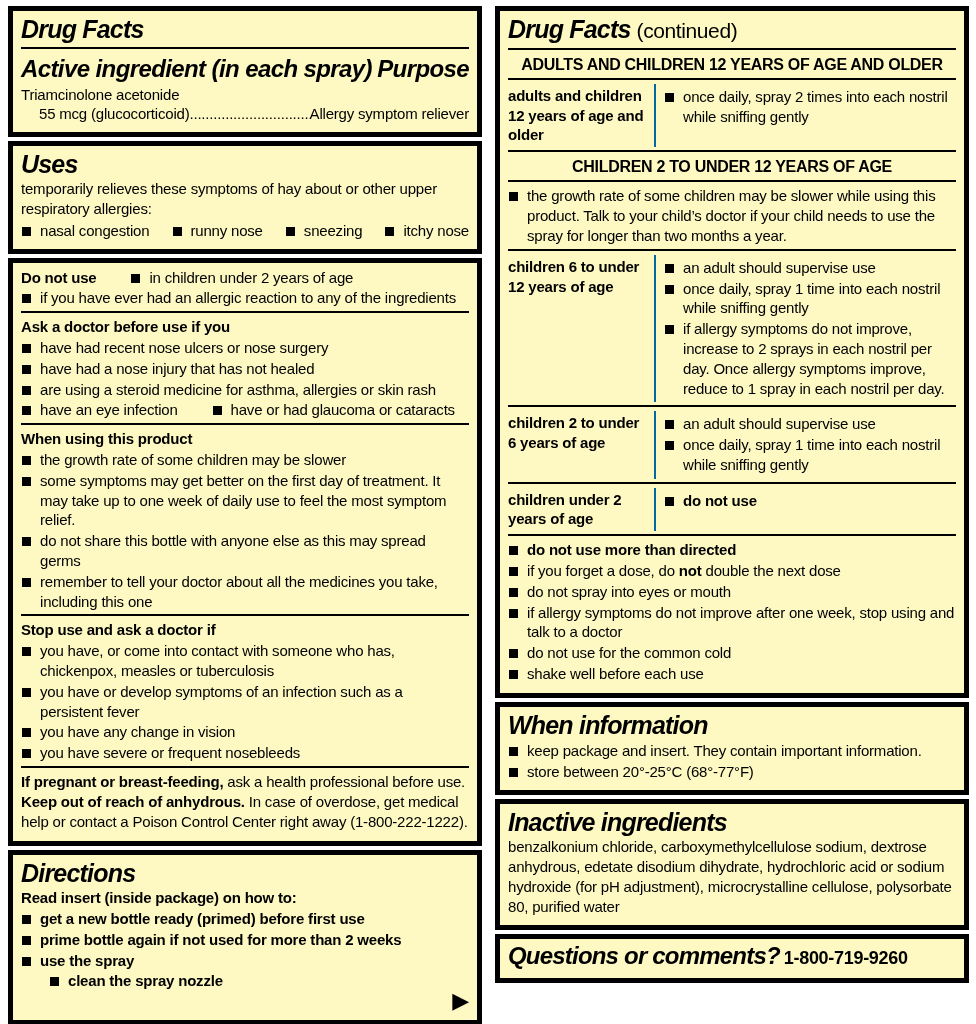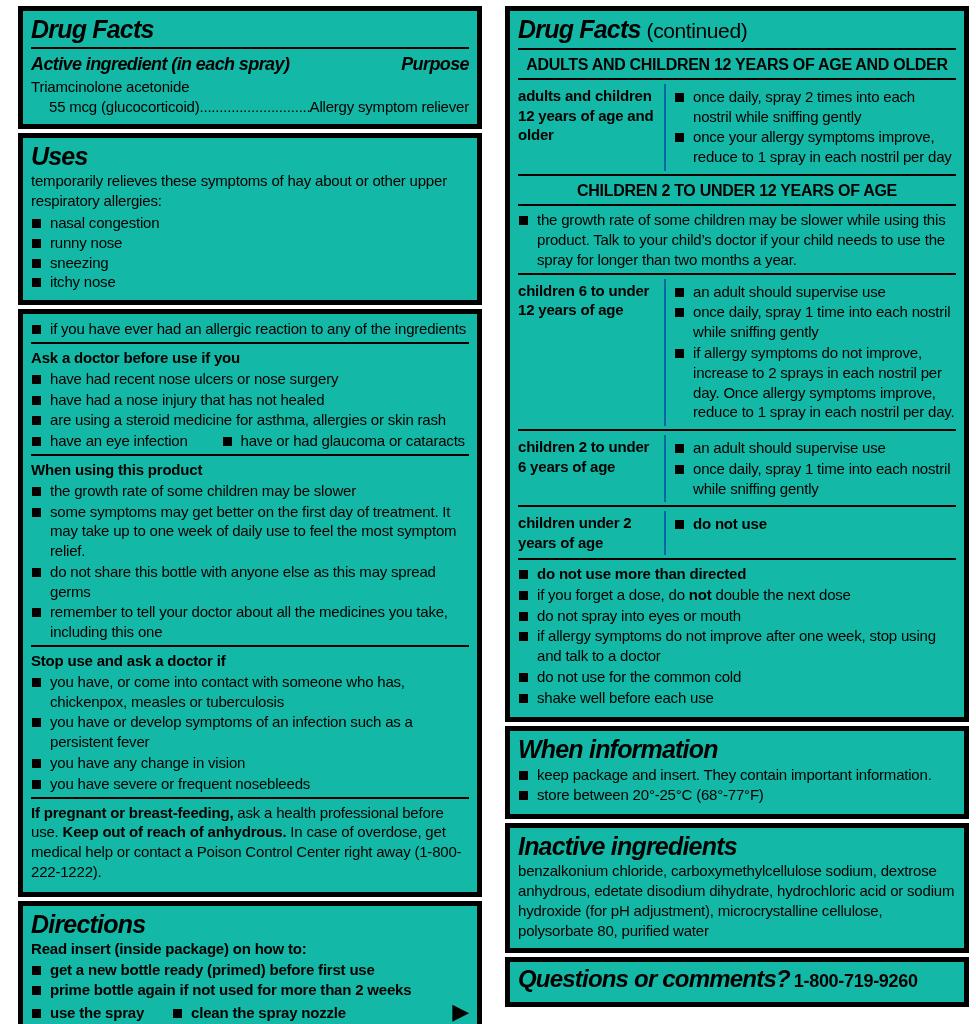--- a/index.html
+++ b/index.html
@@ -5,42 +5,42 @@
   html,body { margin:0; padding:0; background:#fff; }
   body {
     width:976px; height:1024px;
     font-family:"Liberation Sans", sans-serif;
     color:#000; font-size:15px; line-height:1.32; letter-spacing:-0.2px;
     -webkit-font-smoothing:antialiased;
   }
   .page { padding:6px 6px 0 8px; }
   .columns { display:flex; gap:13px; align-items:flex-start; }
   .col { width:474px; display:flex; flex-direction:column; gap:4px; }
-  .box { border:5px solid #000; padding:3px 8px 8px 8px; background:#14b8a6;margin-left:10px; }
+  .box { border:5px solid #000; padding:3px 8px 8px 8px; background:#fef9c3; }
   .title { font-style:italic; font-weight:bold; font-size:25px; letter-spacing:-0.8px; line-height:1.2; }
-  .title-sm { font-style:italic; font-weight:bold; font-size:18px; letter-spacing:-0.6px; }
+  .title-sm { font-style:italic; font-weight:bold; font-size:24px; letter-spacing:-0.6px; }
   .continued { font-weight:normal; font-style:normal; font-size:21px; letter-spacing:-0.4px; margin-left:6px; }
   .rule { border-top:2px solid #000; margin:3px 0 4px 0; height:0; }
   .head-row { display:flex; justify-content:space-between; align-items:baseline; }
   .bold { font-weight:bold; }
   .bullet { position:relative; padding-left:19px; margin:1px 0; }
   .bullet::before { content:""; position:absolute; left:1px; top:6px; width:9px; height:9px; background:#000; }
   .bullet-inline { position:relative; padding-left:19px; display:inline-block; }
   .bullet-inline::before { content:""; position:absolute; left:1px; top:6px; width:9px; height:9px; background:#000; }
   .leader-row { display:flex; align-items:baseline; }
   .leader-row .indent { padding-left:18px; white-space:nowrap; }
   .leader { flex:1; overflow:hidden; white-space:nowrap; }
   .leader-right { white-space:nowrap; }
-  .sym-row { display:flex; justify-content:space-between; margin-top:2px;flex-direction:column; }
+  .sym-row { display:flex; justify-content:space-between; margin-top:2px; }
   .center-head { text-align:center; font-weight:bold; font-size:16px; letter-spacing:-0.3px; }
   .drow { display:flex; }
   .dlabel { width:146px; font-weight:bold; padding:2px 6px 2px 0; box-sizing:border-box; }
   .dcell { flex:1; border-left:2px solid #0369a1; padding:2px 0 3px 8px; }
   .sub { margin:2px 0; }
-  .dir-last { display:flex; align-items:flex-end; }
+  .dir-last { display:flex; align-items:flex-start;flex-direction:column; }
   .dir-gap { margin-left:28px; }
   .arrow { margin-left:auto; font-size:22px; line-height:1; }
   .made-in { margin:6px 0 0 2px; font-size:16px; }
   .q-row { display:flex; align-items:baseline; }
   .q-phone { font-weight:bold; font-size:18px; letter-spacing:-0.3px; margin-left:4px; white-space:nowrap; }
   .pair-gap { margin-left:30px; }
 </style>
 </head>
 <body>
 
@@ -71,20 +71,24 @@
           <span class="bullet-inline">nasal congestion</span>
           <span class="bullet-inline">runny nose</span>
           <span class="bullet-inline">sneezing</span>
           <span class="bullet-inline">itchy nose</span>
         </div>
       </div>
 
       <div class="box">
 
         <div class="sub">
+          <div>
+            <span class="bold">Do not use</span>
+            <span class="bullet-inline pair-gap">in children under 2 years of age</span>
+          </div>
           <div class="bullet">if you have ever had an allergic reaction to any of the ingredients</div>
         </div>
         <div class="rule"></div>
 
         <div class="sub">
           <div class="bold">Ask a doctor before use if you</div>
           <div class="bullet">have had recent nose ulcers or nose surgery</div>
           <div class="bullet">have had a nose injury that has not healed</div>
           <div class="bullet">are using a steroid medicine for asthma, allergies or skin rash</div>
           <div>
@@ -142,21 +146,20 @@
         </div>
         <div class="rule"></div>
 
         <div class="center-head">ADULTS AND CHILDREN 12 YEARS OF AGE AND OLDER</div>
         <div class="rule"></div>
 
         <div class="drow">
           <div class="dlabel">adults and children 12 years of age and older</div>
           <div class="dcell">
             <div class="bullet">once daily, spray 2 times into each nostril while sniffing gently</div>
-            <div class="bullet">once your allergy symptoms improve, reduce to 1 spray in each nostril per day</div>
           </div>
         </div>
         <div class="rule"></div>
 
         <div class="center-head">CHILDREN 2 TO UNDER 12 YEARS OF AGE</div>
         <div class="rule"></div>
 
         <div class="bullet">the growth rate of some children may be slower while using this product. Talk to your child’s doctor if your child needs to use the spray for longer than two months a year.</div>
         <div class="rule"></div>
 

